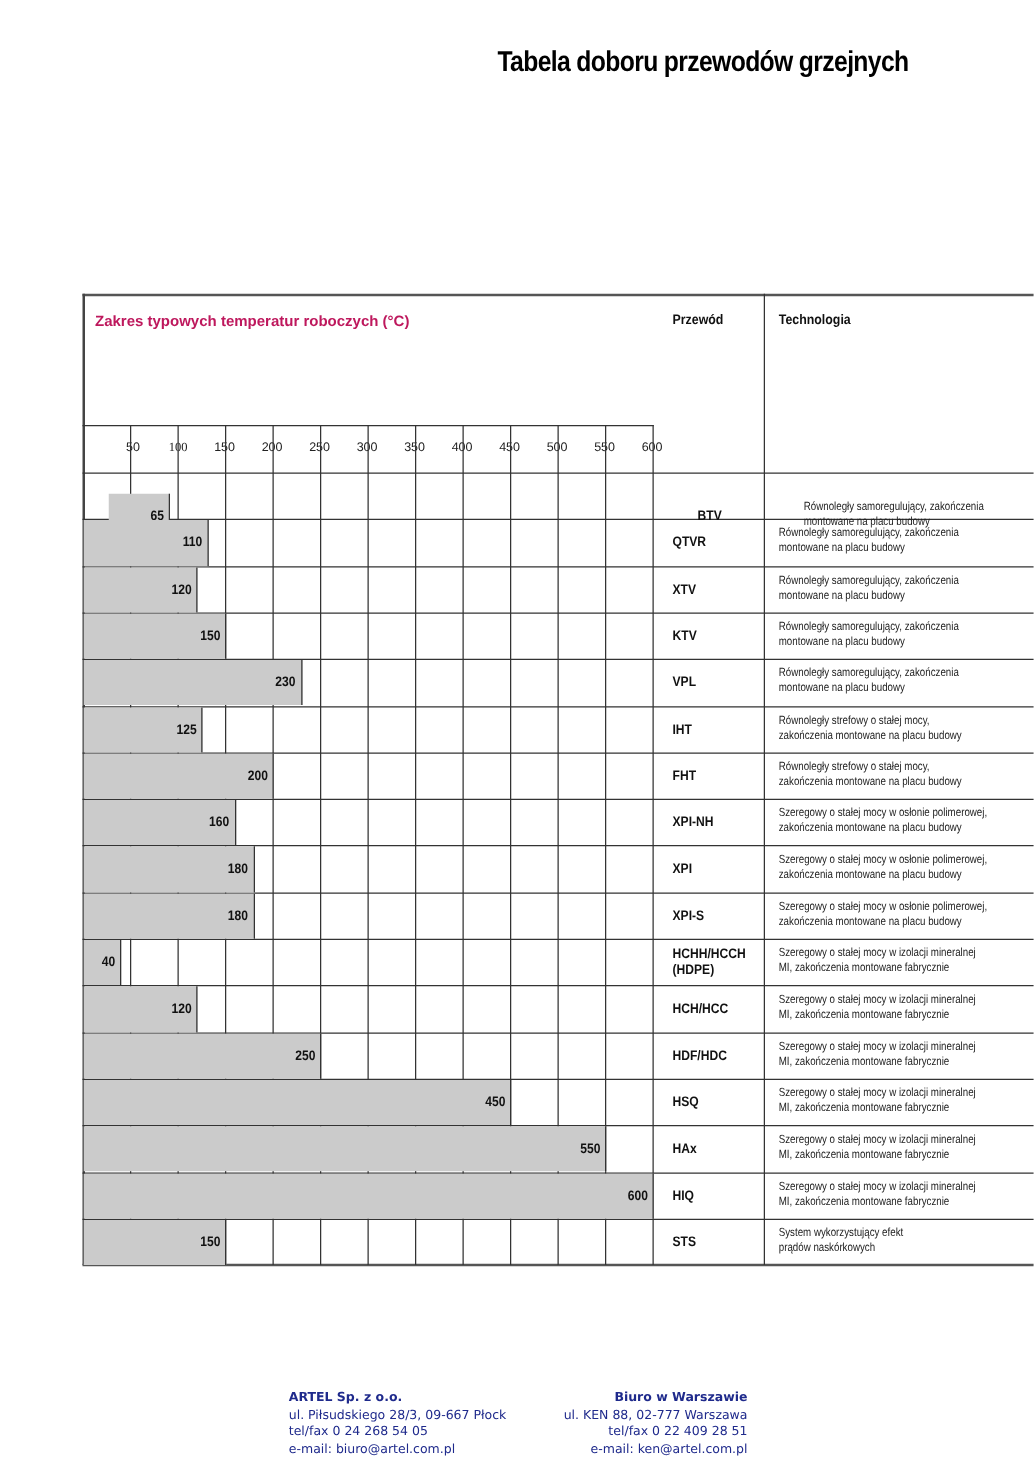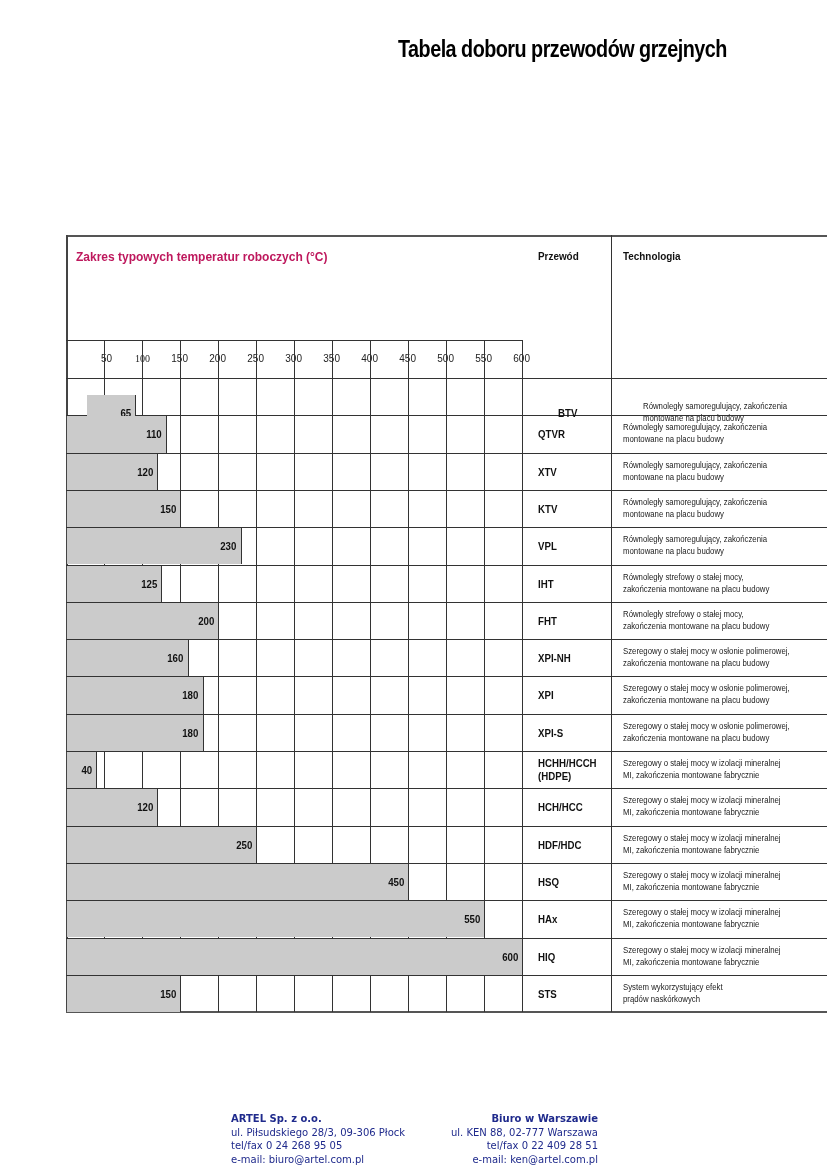--- a/index.html
+++ b/index.html
@@ -297,22 +297,22 @@
         <div class="tech">
           <div>System wykorzystujący efekt</div>
           <div>prądów naskórkowych</div>
         </div>
       </div>
     </div>
 </div>
 
 <div class="footer footer-left">
   <div class="strong">ARTEL Sp. z o.o.</div>
-  <div>ul. Piłsudskiego 28/3, 09-306 Płock</div>
-  <div>tel/fax 0 24 268 95 05</div>
+  <div>ul. Piłsudskiego 28/3, 09-667 Płock</div>
+  <div>tel/fax 0 24 268 54 05</div>
   <div>e-mail: biuro@artel.com.pl</div>
 </div>
 <div class="footer footer-right">
   <div class="strong">Biuro w Warszawie</div>
   <div>ul. KEN 88, 02-777 Warszawa</div>
   <div>tel/fax 0 22 409 28 51</div>
   <div>e-mail: ken@artel.com.pl</div>
 </div>
 
 </body></html>

